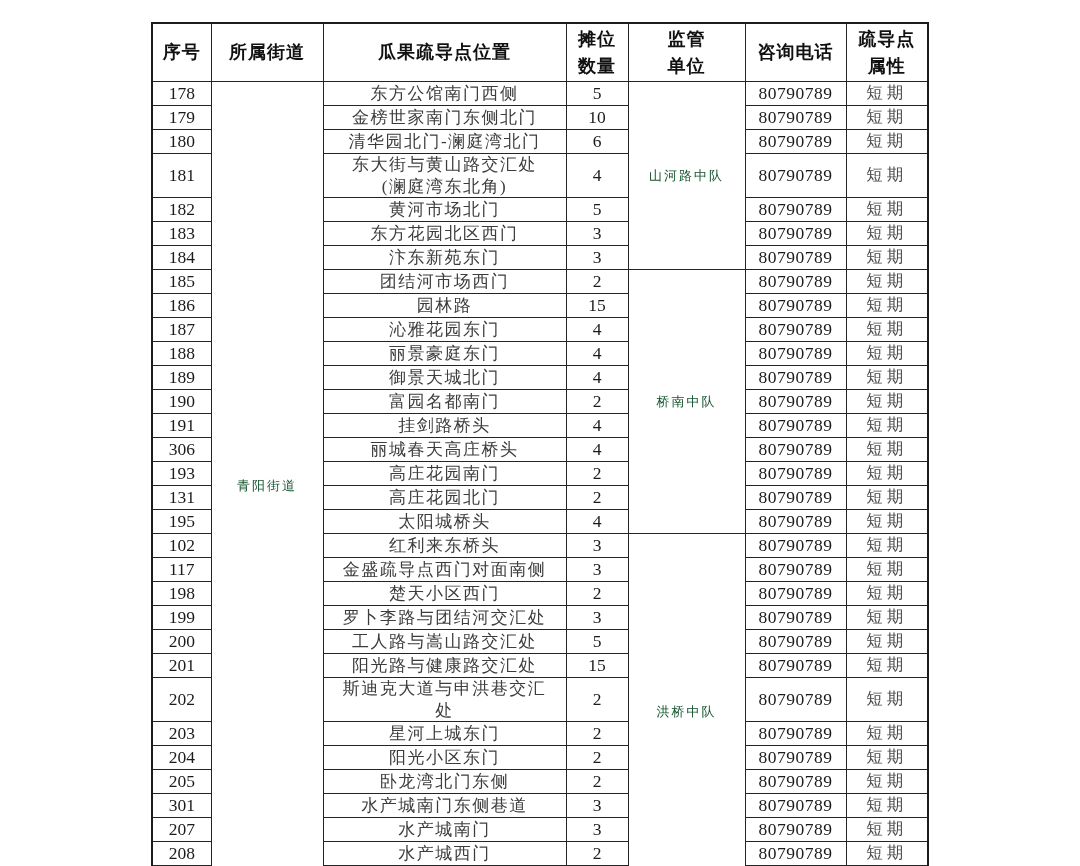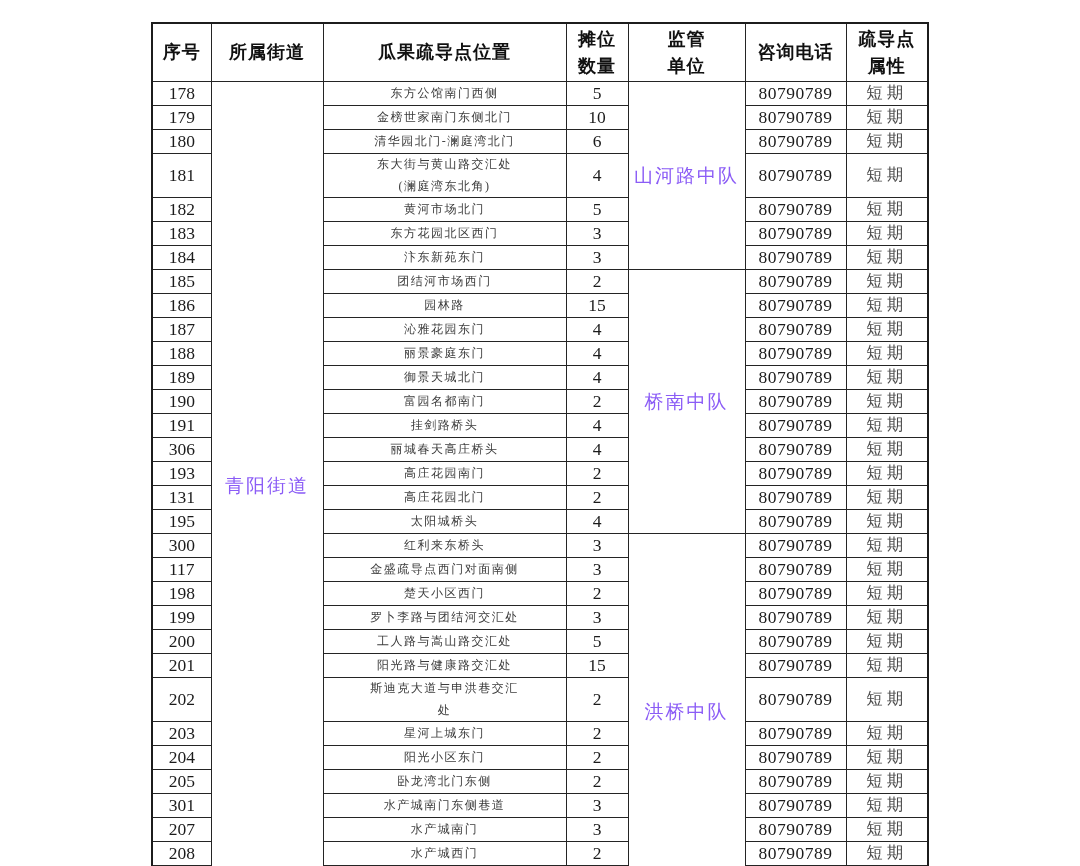--- a/index.html
+++ b/index.html
@@ -56,27 +56,27 @@
   tbody td { height: 23px; }
 
   td.cell-no, td.cell-stalls, td.cell-phone {
     font-family: "Liberation Serif", "DejaVu Serif", serif;
     font-size: 17.5px;
     color: #1b1b1b;
     line-height: 21px;
   }
   td.cell-phone { letter-spacing: 0.5px; }
   td.cell-street, td.cell-unit {
-    font-size: 19px;
-    color: #8b5cf6;
+    font-size: 13px;
+    color: #14532d;
     letter-spacing: 2px;
     line-height: 21px;
   }
   td.cell-loc {
-    font-size: 12px;
+    font-size: 17px;
     color: #3c3c3c;
     letter-spacing: 1.5px;
     line-height: 21.5px;
     white-space: pre-line;
   }
   td.cell-attr {
     font-size: 16.5px;
     color: #4a4a4a;
     letter-spacing: 4px;
     line-height: 21px;
@@ -236,21 +236,21 @@
           <td class="cell-attr">短期</td>
         </tr>
         <tr>
           <td class="cell-no">195</td>
           <td class="cell-loc">太阳城桥头</td>
           <td class="cell-stalls">4</td>
           <td class="cell-phone">80790789</td>
           <td class="cell-attr">短期</td>
         </tr>
         <tr>
-          <td class="cell-no">300</td>
+          <td class="cell-no">102</td>
           <td class="cell-loc">红利来东桥头</td>
           <td class="cell-stalls">3</td>
           <td class="cell-unit" rowspan="14">洪桥中队</td>
           <td class="cell-phone">80790789</td>
           <td class="cell-attr">短期</td>
         </tr>
         <tr>
           <td class="cell-no">117</td>
           <td class="cell-loc">金盛疏导点西门对面南侧</td>
           <td class="cell-stalls">3</td>

